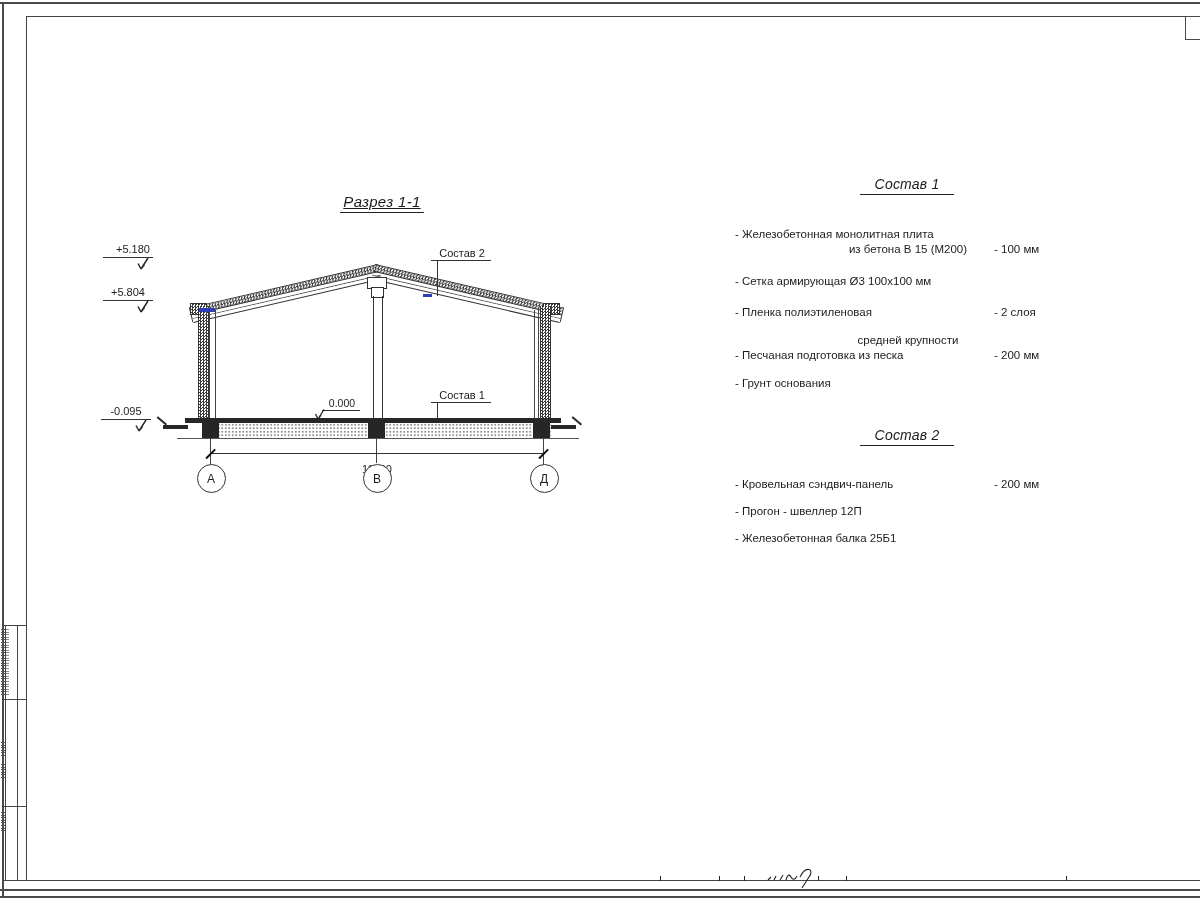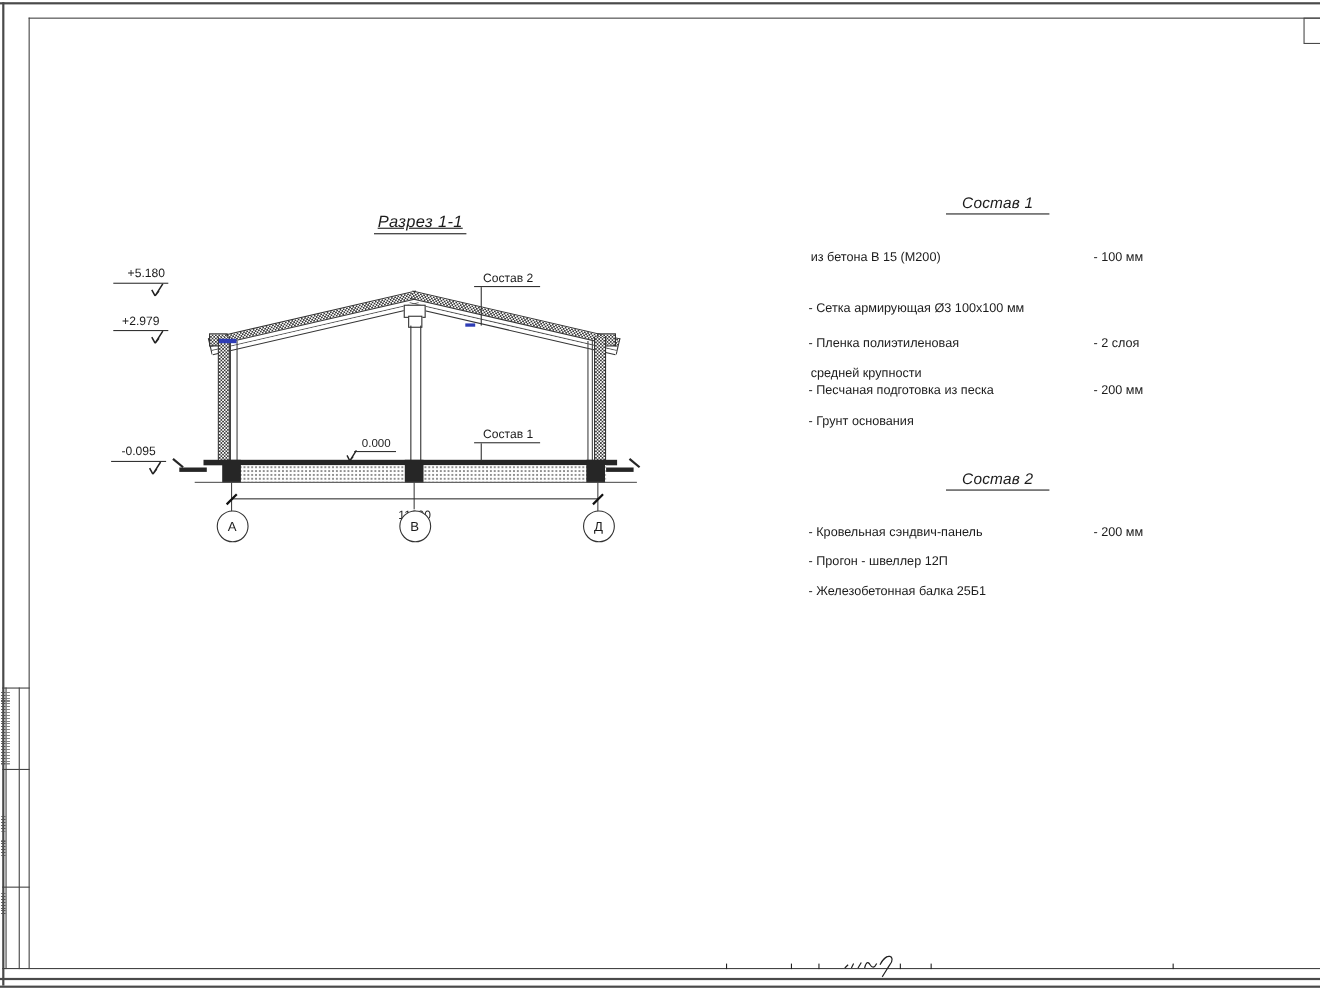--- a/index.html
+++ b/index.html
@@ -38,21 +38,21 @@
   .grid-bubble{
     position:absolute;width:27px;height:27px;border:1.3px solid #333;border-radius:50%;
     display:flex;align-items:center;justify-content:center;font-size:12px;background:#fff;
   }
   .sec-head{
     position:absolute;width:94px;text-align:center;font-style:italic;font-size:14px;
     padding-bottom:2px;border-bottom:1.2px solid #222;letter-spacing:.2px;
   }
   .item{position:absolute;left:735px;width:330px;font-size:11.5px;}
   .item .ln{display:block;line-height:14.5px;white-space:nowrap;}
-  .item .ind{margin-left:2px;}
+  .item .ind{margin-left:16px;text-align:center;}
   .item .val{position:absolute;left:259px;bottom:0;line-height:14.5px;white-space:nowrap;}
   .btick{position:absolute;width:1.2px;height:5px;background:#222;top:876px;}
 </style>
 </head>
 <body>
 
 <div class="line" style="left:0;top:2px;width:1200px;height:1.8px;background:#4a4a4a;"></div>
 <div class="line" style="left:2px;top:2px;width:1.6px;height:894px;background:#4a4a4a;"></div>
 <div class="line" style="left:26px;top:16px;width:1174px;height:1.4px;"></div>
 <div class="line" style="left:26px;top:16px;width:1.4px;height:865px;"></div>
@@ -136,21 +136,21 @@
 <div class="grid-bubble" style="left:196.5px;top:464px;">А</div>
 <div class="grid-bubble" style="left:362.5px;top:464px;">В</div>
 <div class="grid-bubble" style="left:529.5px;top:464px;">Д</div>
 
 <div class="lvl-text" style="left:108px;top:243px;">+5.180</div>
 <div class="lvl-line" style="left:103px;top:257px;"></div>
 <svg class="abs" style="left:136px;top:257px;" width="16" height="14" viewBox="0 0 16 14">
   <path d="M12 1 L5 12 M5 12 L2 6.5 M5 12 L8.5 7.5" stroke="#222" stroke-width="1.4" fill="none"></path>
 </svg>
 
-<div class="lvl-text" style="left:103px;top:286px;">+2.979</div>
+<div class="lvl-text" style="left:103px;top:286px;">+5.804</div>
 <div class="lvl-line" style="left:103px;top:300px;"></div>
 <svg class="abs" style="left:136px;top:300px;" width="16" height="14" viewBox="0 0 16 14">
   <path d="M12 1 L5 12 M5 12 L2 6.5 M5 12 L8.5 7.5" stroke="#222" stroke-width="1.4" fill="none"></path>
 </svg>
 
 <div class="lvl-text" style="left:101px;top:405px;">-0.095</div>
 <div class="lvl-line" style="left:101px;top:419px;"></div>
 <svg class="abs" style="left:134px;top:419px;" width="16" height="14" viewBox="0 0 16 14">
   <path d="M12 1 L5 12 M5 12 L2 6.5 M5 12 L8.5 7.5" stroke="#222" stroke-width="1.4" fill="none"></path>
 </svg>
@@ -165,20 +165,21 @@
 <div class="line" style="left:431px;top:260px;width:60px;height:1px;background:#333;"></div>
 <div class="line" style="left:437px;top:261px;width:1px;height:35px;background:#333;"></div>
 
 <div class="leader-text" style="left:433px;top:389px;">Состав 1</div>
 <div class="line" style="left:431px;top:402px;width:60px;height:1px;background:#333;"></div>
 <div class="line" style="left:437px;top:403px;width:1px;height:16px;background:#333;"></div>
 
 <div class="sec-head" style="left:860px;top:176px;">Состав 1</div>
 
 <div class="item" style="top:227px;">
+  <span class="ln">- Железобетонная  монолитная плита</span>
   <span class="ln ind">из бетона В 15 (М200)</span>
   <span class="val">- 100 мм</span>
 </div>
 <div class="item" style="top:274px;">
   <span class="ln">- Сетка армирующая Ø3 100х100 мм</span>
 </div>
 <div class="item" style="top:305px;">
   <span class="ln">- Пленка полиэтиленовая</span>
   <span class="val">-  2 слоя</span>
 </div>

